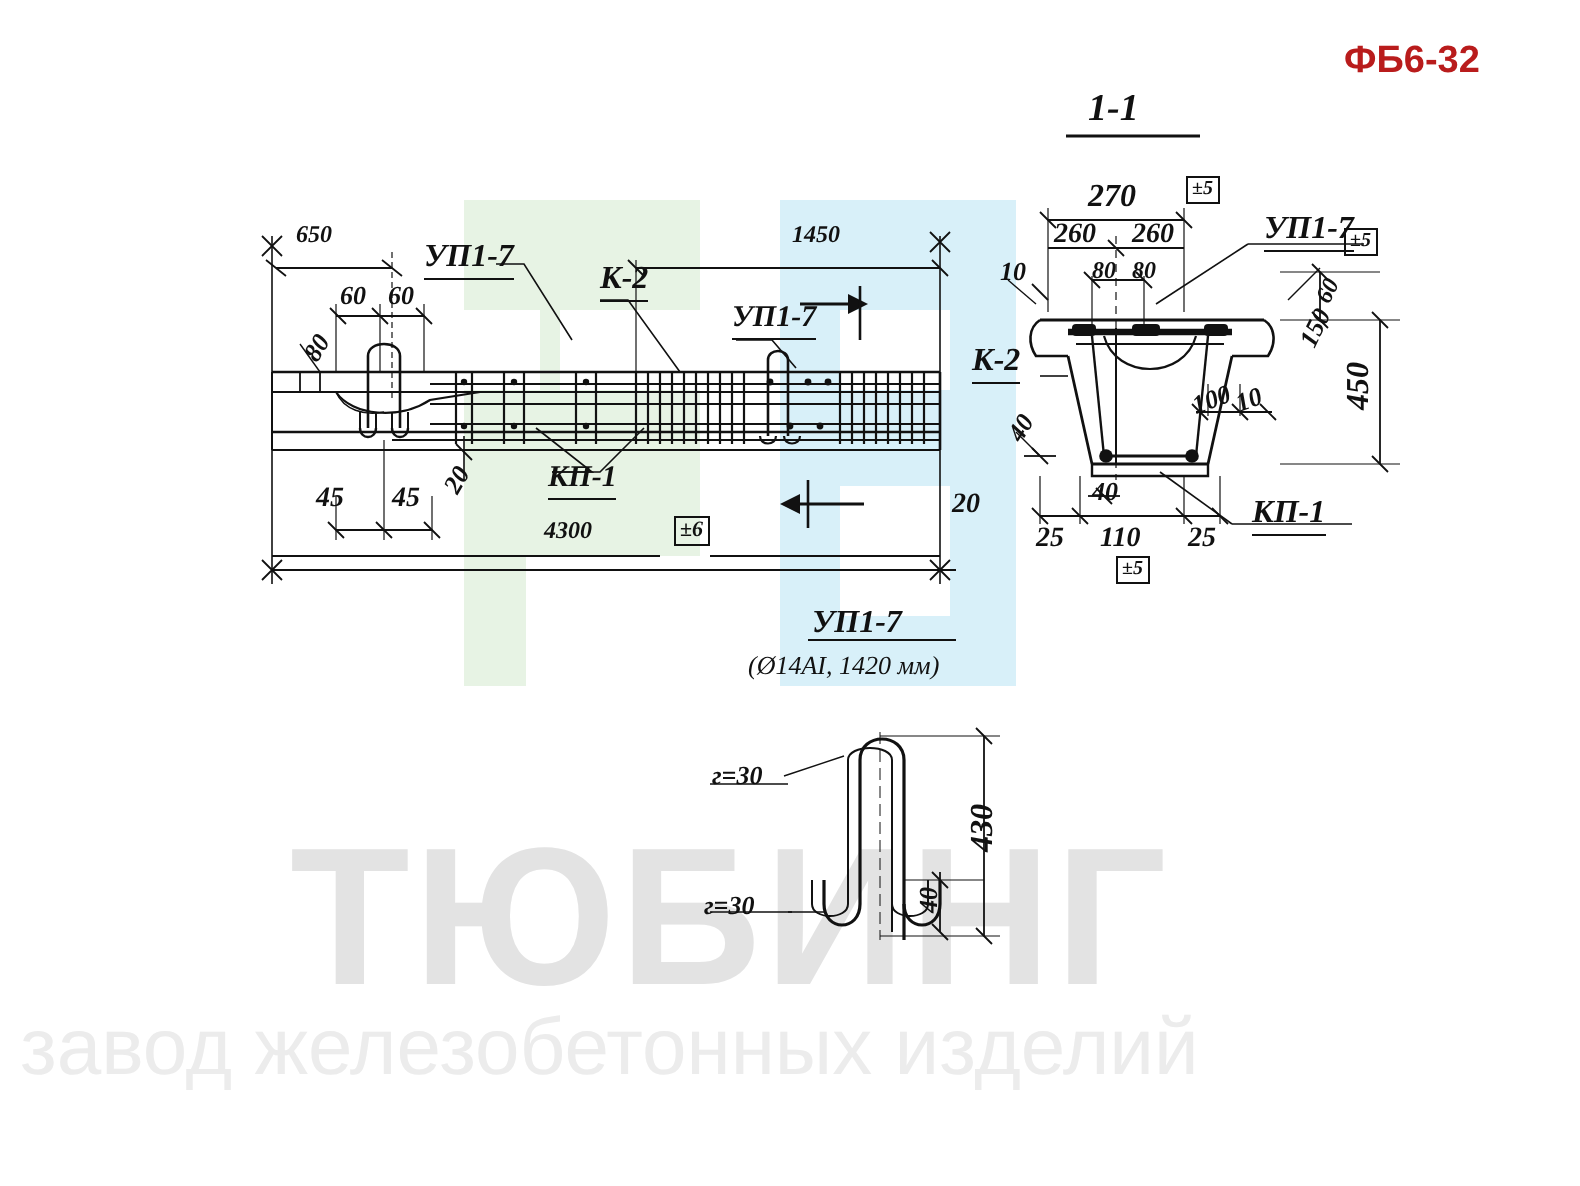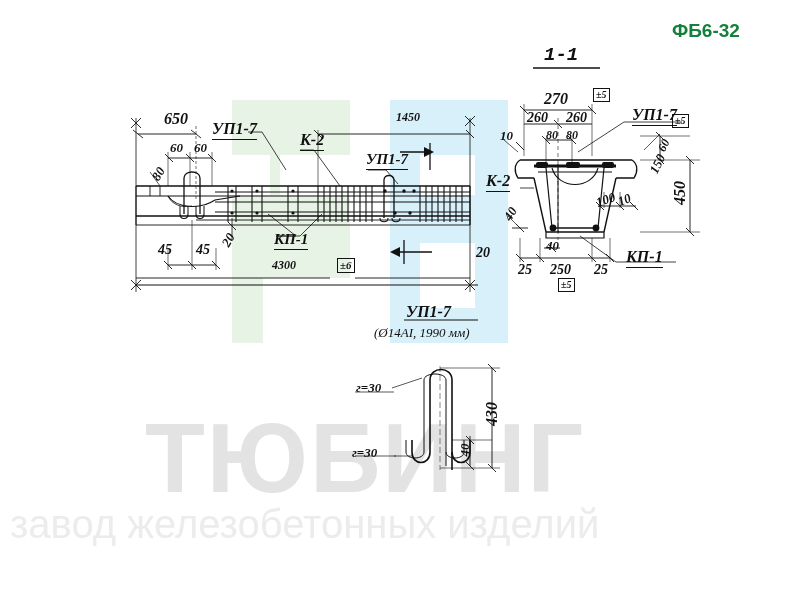--- a/index.html
+++ b/index.html
@@ -6,21 +6,21 @@
   body{width:790px;height:593px;position:relative;overflow:hidden;
        font-family:"Liberation Serif",serif;color:#111;}
   #stage{position:absolute;left:0;top:0;width:790px;height:593px;}
   svg{position:absolute;left:0;top:0;}
   .wm-block{position:absolute;}
   .wm-text{position:absolute;font-family:"Liberation Sans",sans-serif;
            color:#e3e3e3;font-weight:bold;letter-spacing:2px;white-space:nowrap;}
   .wm-sub{position:absolute;font-family:"Liberation Sans",sans-serif;
           color:#ececec;white-space:nowrap;}
   .title{position:absolute;font-family:"Liberation Sans",sans-serif;
-         font-size:19px;font-weight:bold;color:#15803d;white-space:nowrap;}
+         font-size:19px;font-weight:bold;color:#b91c1c;white-space:nowrap;}
   .lbl{position:absolute;white-space:nowrap;font-family:"Liberation Serif",serif;}
   .hand{font-style:italic;font-weight:bold;}
 </style>
 </head>
 <body>
 
 <div id="stage">
 
   <div class="wm-block" style="left:232px;top:100px;width:118px;height:243px;background:#e7f3e4;"></div>
   <div class="wm-block" style="left:232px;top:155px;width:38px;height:40px;background:#ffffff;"></div>
@@ -263,21 +263,21 @@
       <path d="M355,392 L394,392" stroke-width="0.7"></path>
       <path d="M394,456 L412,456" stroke-width="0.7"></path>
       <path d="M355,456 L396,456" stroke-width="0.7"></path>
 
       <path d="M404,320 L478,320" stroke-width="1.1"></path>
     </g>
   </svg>
 
   <div class="title" style="left:672px;top:20px;">ФБ6-32</div>
 
-  <div class="lbl hand" style="left:164px;top:110px;font-size:16px;">650</div>
+  <div class="lbl hand" style="left:148px;top:110px;font-size:12px;">650</div>
   <div class="lbl hand" style="left:170px;top:140px;font-size:13px;">60</div>
   <div class="lbl hand" style="left:194px;top:140px;font-size:13px;">60</div>
   <div class="lbl hand" style="left:152px;top:166px;font-size:13px;transform:rotate(-58deg);">80</div>
   <div class="lbl hand" style="left:158px;top:242px;font-size:14px;">45</div>
   <div class="lbl hand" style="left:196px;top:242px;font-size:14px;">45</div>
   <div class="lbl hand" style="left:222px;top:232px;font-size:13px;transform:rotate(-60deg);">20</div>
   <div class="lbl hand" style="left:396px;top:110px;font-size:12px;">1450</div>
   <div class="lbl hand" style="left:476px;top:245px;font-size:14px;">20</div>
   <div class="lbl hand" style="left:272px;top:258px;font-size:12px;">4300</div>
 
@@ -286,55 +286,55 @@
   <div class="lbl hand" style="left:300px;top:131px;font-size:16px;
        border-bottom:1.5px solid #111;padding-bottom:1px;">К-2</div>
   <div class="lbl hand" style="left:366px;top:151px;font-size:15px;
        border-bottom:1.5px solid #111;padding-bottom:1px;">УП1-7</div>
   <div class="lbl hand" style="left:274px;top:231px;font-size:15px;
        border-bottom:1.5px solid #111;padding-bottom:1px;">КП-1</div>
 
   <div class="lbl hand" style="left:337px;top:258px;font-size:11px;
        border:1.2px solid #111;padding:0 2px;line-height:13px;">±6</div>
 
-  <div class="lbl hand" style="left:544px;top:44px;font-size:19px;font-family:Liberation Mono, monospace;">1-1</div>
+  <div class="lbl hand" style="left:544px;top:44px;font-size:19px;">1-1</div>
 
   <div class="lbl hand" style="left:544px;top:90px;font-size:16px;">270</div>
   <div class="lbl hand" style="left:527px;top:110px;font-size:14px;">260</div>
   <div class="lbl hand" style="left:566px;top:110px;font-size:14px;">260</div>
   <div class="lbl hand" style="left:546px;top:128px;font-size:12px;">80</div>
   <div class="lbl hand" style="left:566px;top:128px;font-size:12px;">80</div>
   <div class="lbl hand" style="left:500px;top:128px;font-size:13px;">10</div>
   <div class="lbl hand" style="left:504px;top:206px;font-size:13px;transform:rotate(-58deg);">40</div>
   <div class="lbl hand" style="left:596px;top:192px;font-size:13px;transform:rotate(-20deg);">100</div>
   <div class="lbl hand" style="left:618px;top:192px;font-size:13px;transform:rotate(-20deg);">10</div>
   <div class="lbl hand" style="left:648px;top:156px;font-size:13px;transform:rotate(-64deg);">150</div>
   <div class="lbl hand" style="left:658px;top:138px;font-size:12px;transform:rotate(-64deg);">60</div>
   <div class="lbl hand" style="left:668px;top:184px;font-size:16px;transform:rotate(-90deg);">450</div>
   <div class="lbl hand" style="left:518px;top:262px;font-size:14px;">25</div>
-  <div class="lbl hand" style="left:550px;top:262px;font-size:14px;">250</div>
+  <div class="lbl hand" style="left:550px;top:262px;font-size:14px;">110</div>
   <div class="lbl hand" style="left:594px;top:262px;font-size:14px;">25</div>
   <div class="lbl hand" style="left:546px;top:238px;font-size:13px;">40</div>
 
   <div class="lbl hand" style="left:632px;top:106px;font-size:16px;
        border-bottom:1.5px solid #111;padding-bottom:1px;">УП1-7</div>
   <div class="lbl hand" style="left:486px;top:172px;font-size:16px;
        border-bottom:1.5px solid #111;padding-bottom:1px;">К-2</div>
   <div class="lbl hand" style="left:626px;top:248px;font-size:16px;
        border-bottom:1.5px solid #111;padding-bottom:1px;">КП-1</div>
 
   <div class="lbl hand" style="left:593px;top:88px;font-size:10px;
        border:1.2px solid #111;padding:0 2px;line-height:12px;">±5</div>
   <div class="lbl hand" style="left:672px;top:114px;font-size:10px;
        border:1.2px solid #111;padding:0 2px;line-height:12px;">±5</div>
   <div class="lbl hand" style="left:558px;top:278px;font-size:10px;
        border:1.2px solid #111;padding:0 2px;line-height:12px;">±5</div>
 
   <div class="lbl" style="left:406px;top:303px;font-size:16px;
        font-weight:bold;font-style:italic;">УП1-7</div>
-  <div class="lbl" style="left:374px;top:325px;font-size:13px;font-style:italic;">(Ø14AI, 1990 мм)</div>
+  <div class="lbl" style="left:374px;top:325px;font-size:13px;font-style:italic;">(Ø14AI, 1420 мм)</div>
 
   <div class="lbl hand" style="left:356px;top:380px;font-size:13px;">г=30</div>
   <div class="lbl hand" style="left:352px;top:445px;font-size:13px;">г=30</div>
   <div class="lbl hand" style="left:480px;top:405px;font-size:16px;transform:rotate(-90deg);">430</div>
   <div class="lbl hand" style="left:458px;top:442px;font-size:13px;transform:rotate(-90deg);">40</div>
 
 </div>
 
 </body></html>

